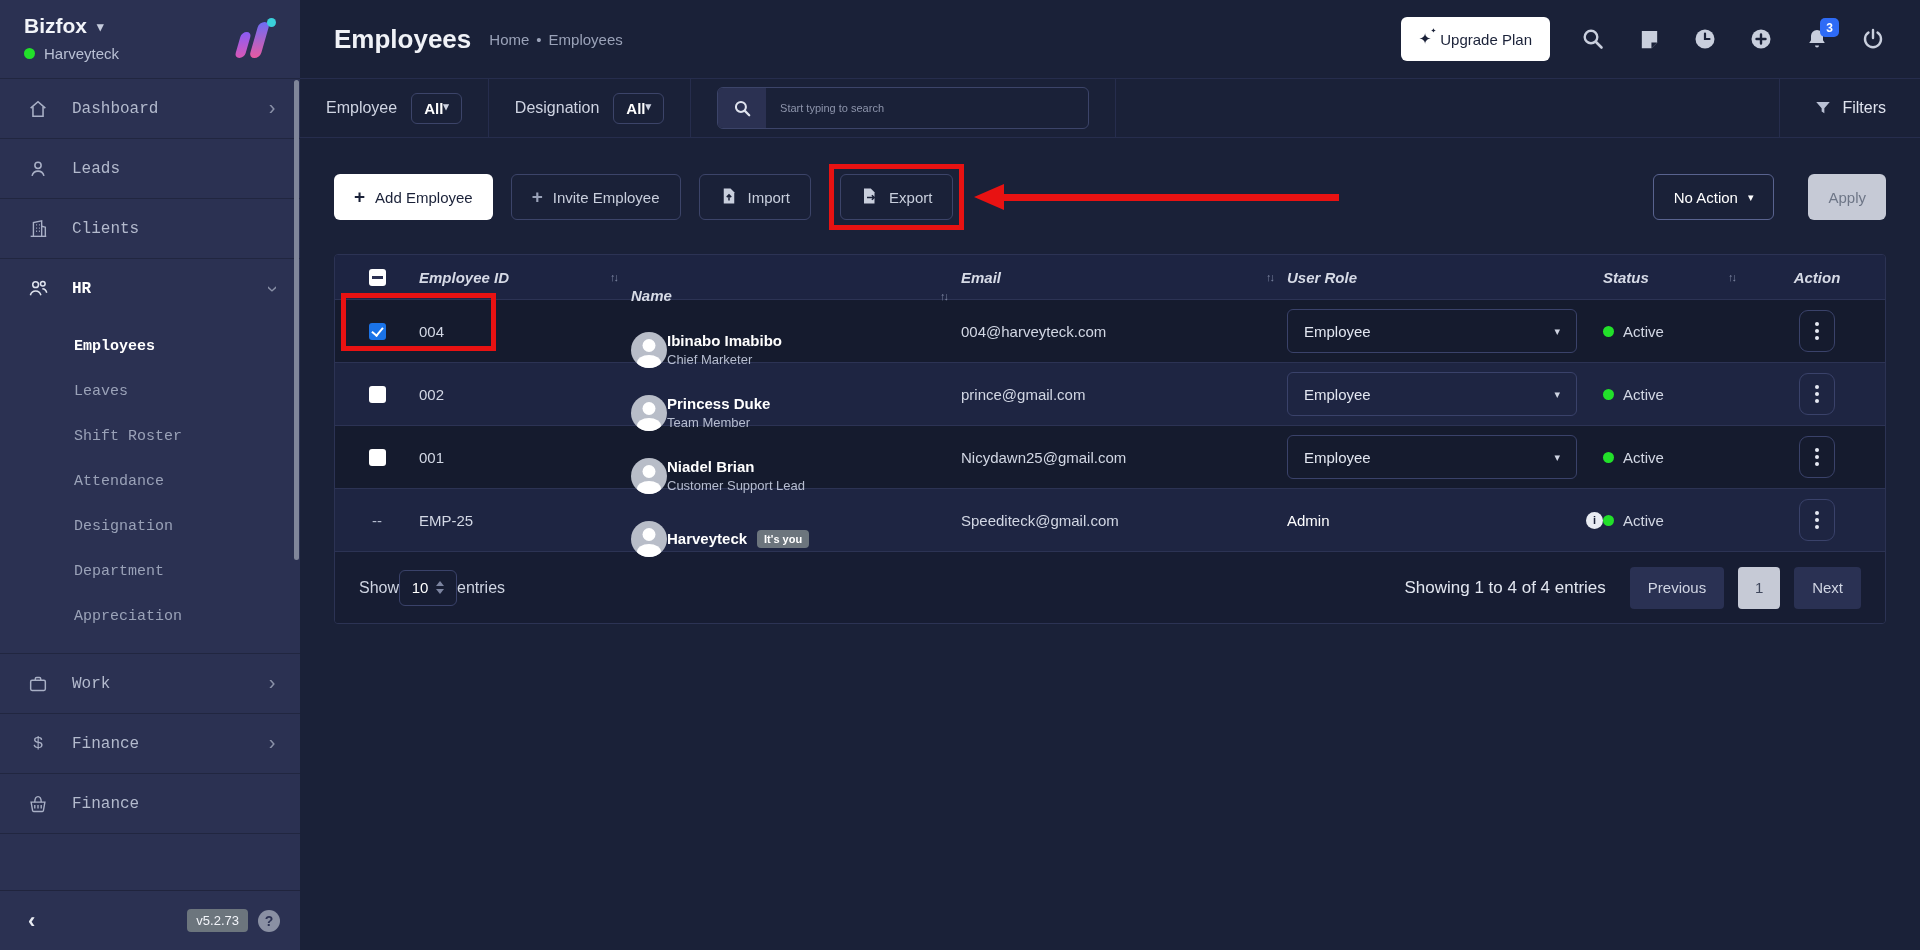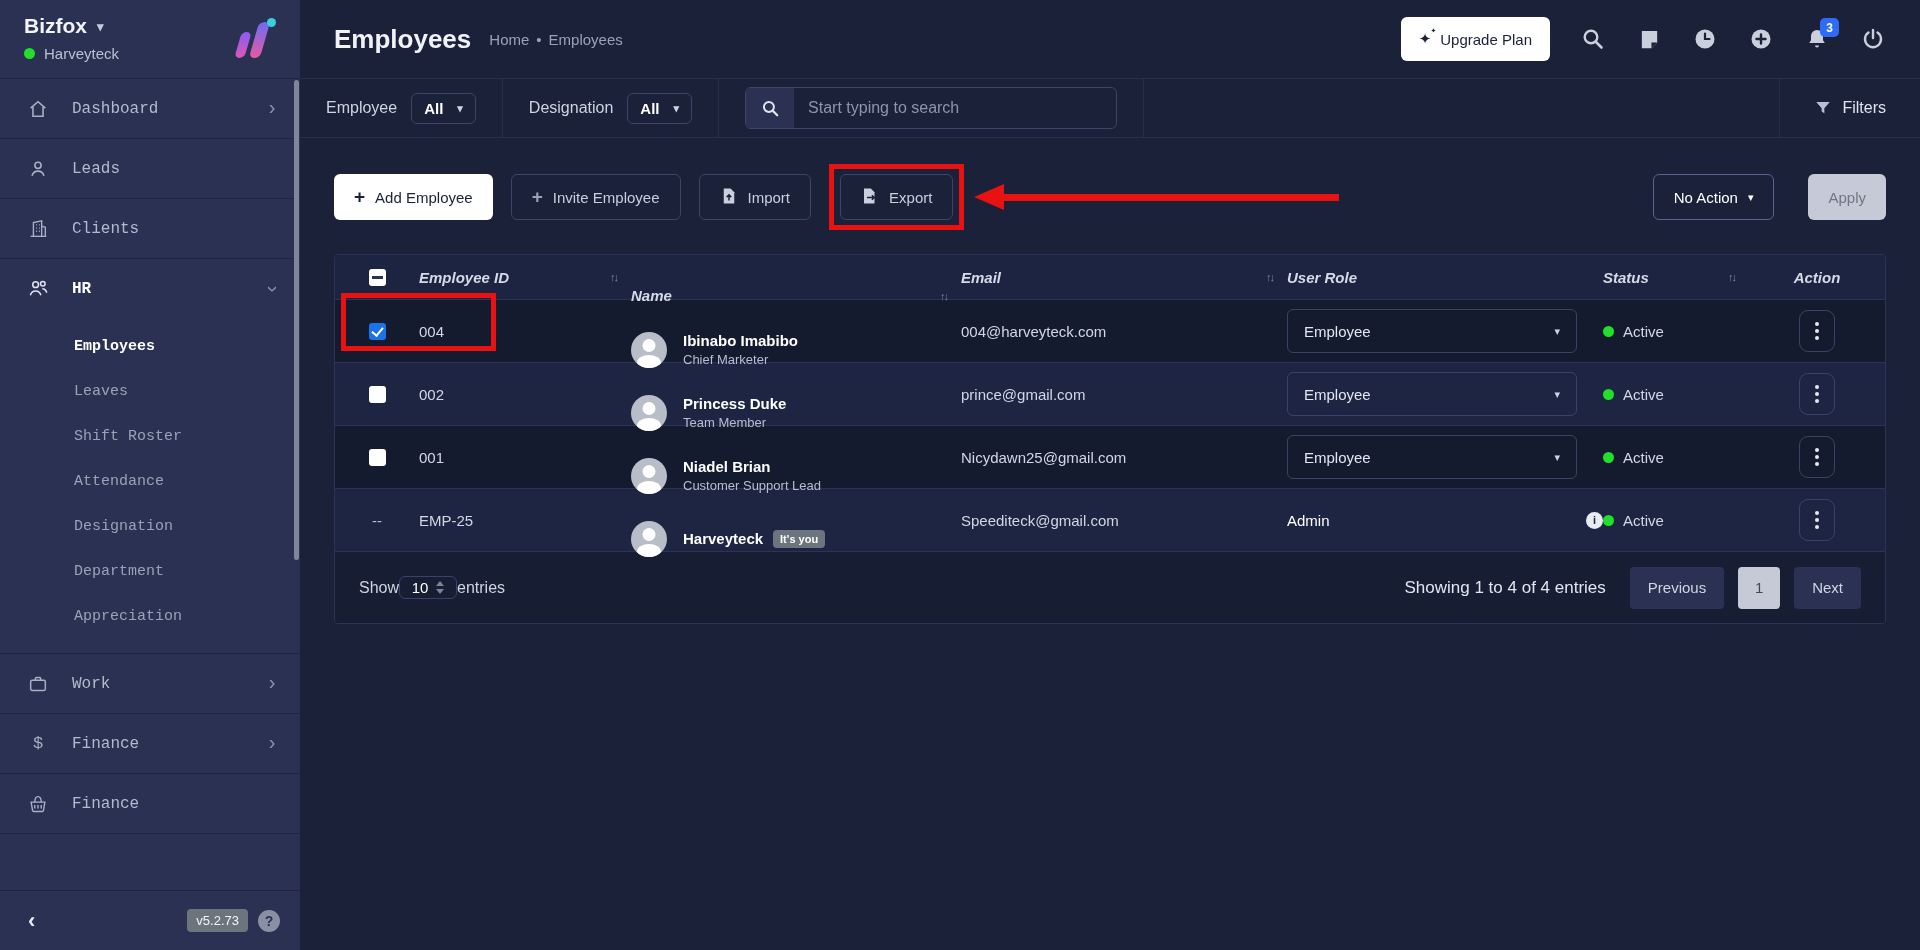--- a/index.html
+++ b/index.html
@@ -46,26 +46,26 @@
   .upgrade-btn { background:#ffffff; color:#1a2138; font-size:15px; height:44px; padding:0 18px; border:none; border-radius:6px; display:flex; align-items:center; gap:9px; cursor:pointer; font-family:inherit; }
   .sparkle { font-size:15px; position:relative; }
   .sparkle::after { content:"✦"; position:absolute; font-size:7px; top:-3px; right:-5px; }
   .top-icon { width:26px; height:26px; position:relative; cursor:pointer; display:flex; align-items:center; justify-content:center; }
   .bell-badge { position:absolute; top:-8px; right:-9px; background:#2e6bf6; color:#fff; font-size:12px; font-weight:bold; min-width:19px; height:19px; border-radius:5px; display:flex; align-items:center; justify-content:center; padding:0 3px; }
 
   
   .filterbar { height:60px; border-top:1px solid #262d4d; border-bottom:1px solid #262d4d; display:flex; align-items:stretch; }
   .fsec { display:flex; align-items:center; gap:14px; padding:0 26px; border-right:1px solid #262d4d; }
   .flabel { font-size:16px; color:#cfd4e2; }
-  .fval-btn { border:1px solid #3c4469; background:transparent; color:#ffffff; font-weight:bold; font-size:15px; border-radius:6px; padding:6px 12px; display:flex; align-items:center; gap:14px; cursor:pointer; font-family:inherit; }
+  .fval-btn { border:1px solid #3c4469; background:transparent; color:#ffffff; font-weight:bold; font-size:15px; border-radius:6px; padding:6px 12px; display:flex; align-items:flex-start; gap:0; cursor:pointer; font-family:inherit; }
   .fval-btn .caret { font-size:11px; color:#cfd4e2; }
   .search-sec { display:flex; align-items:center; padding:0 26px; border-right:1px solid #262d4d; }
   .search-box { display:flex; width:372px; height:42px; border:1px solid #3c4469; border-radius:6px; overflow:hidden; }
   .search-ic-seg { width:48px; background:#2b3152; display:flex; align-items:center; justify-content:center; }
-  .search-box input { flex:1; background:transparent; border:none; outline:none; color:#e6e9f2; font-size:16px; padding:0 14px; font-family:inherit; }
+  .search-box input { flex:1; background:transparent; border:none; outline:none; color:#e6e9f2; font-size:11px; padding:0 14px; font-family:inherit; }
   .search-box input::placeholder { color:#8d94ab; }
   .filters-right { margin-left:auto; display:flex; align-items:center; gap:10px; padding:0 34px; border-left:1px solid #262d4d; cursor:pointer; }
   .filters-label { font-size:16px; color:#dfe3ee; }
 
   
   .toolbar { display:flex; align-items:center; padding:26px 34px 24px 34px; }
   .btn { height:46px; border-radius:6px; font-size:15px; display:flex; align-items:center; gap:10px; padding:0 20px; cursor:pointer; border:none; font-family:inherit; }
   .btn-white { background:#ffffff; color:#1a2138; }
   .btn-ghost { background:transparent; border:1px solid #3c4469; color:#c9cfdd; }
   .btn + .btn, .btn + .red-wrap { margin-left:18px; }
@@ -78,21 +78,21 @@
   .toolbar-right { margin-left:auto; display:flex; align-items:center; gap:16px; }
   .btn-noaction { background:transparent; border:1px solid #59638f; color:#ffffff; }
   .btn-apply { background:#c6cad6; color:#6e7687; }
 
   
   .card { position:relative; margin:0 34px; border:1px solid #2c3354; border-radius:4px; overflow:hidden; }
   .trow { display:flex; align-items:center; }
   .thead { height:44px; background:#1d2442; font-size:15px; font-weight:bold; color:#d6dae6;font-style:italic; }
   .c-check { width:84px; display:flex; justify-content:center; flex-shrink:0; }
   .c-id { width:212px; flex-shrink:0; display:flex; align-items:center; }
-  .c-name { width:330px; flex-shrink:0; display:flex; align-items:center; gap:16px;margin-top:37px; }
+  .c-name { width:330px; flex-shrink:0; display:flex; align-items:center; gap:0;margin-top:37px; }
   .c-email { width:326px; flex-shrink:0; }
   .c-role { width:316px; flex-shrink:0; }
   .c-status { width:146px; flex-shrink:0; display:flex; align-items:center; gap:9px; }
   .c-action { flex:1; display:flex; align-items:center; justify-content:center; }
   .sort-glyph { font-size:11px; color:#7c84a0; letter-spacing:-2px; margin-left:auto; margin-right:14px; }
   .hcell-label { }
   .tbody-row { height:63px; border-top:1px solid #2c3354; font-size:15px; color:#d2d7e4; }
   .row-dark { background:#151b2e; }
   .row-light { background:#1e2542; }
   .cb { width:17px; height:17px; border-radius:3px; background:#ffffff; cursor:pointer; position:relative; }
@@ -112,21 +112,21 @@
   .info-ic { width:17px; height:17px; border-radius:50%; background:#e9ecf3; color:#1a2138; font-size:11px; font-weight:bold; font-style:normal; display:flex; align-items:center; justify-content:center; }
   .kebab { width:36px; height:42px; border:1px solid #3a426a; border-radius:9px; display:flex; flex-direction:column; align-items:center; justify-content:center; gap:3px; cursor:pointer; background:transparent; }
   .kebab i { width:4px; height:4px; border-radius:50%; background:#e6e9f2; }
   .dash-check { color:#b6bdd0; }
 
   .red-row-box { position:absolute; left:6px; top:38px; width:155px; height:58px; border:5px solid #e81212; z-index:5; pointer-events:none; }
 
   
   .pager { height:72px; display:flex; align-items:center; padding:0 24px; border-top:1px solid #2c3354; background:#171d33; font-size:16px; }
   .show-group { display:flex; align-items:center; gap:0; }
-  .size-select { width:58px; height:23px; border:1px solid #3a426a; border-radius:6px; display:flex; align-items:center; justify-content:center; gap:8px; color:#fff; font-size:15px; cursor:pointer; }
+  .size-select { width:58px; height:36px; border:1px solid #3a426a; border-radius:6px; display:flex; align-items:center; justify-content:center; gap:8px; color:#fff; font-size:15px; cursor:pointer; }
   .steppers { display:flex; flex-direction:column; gap:3px; }
   .steppers span { width:0; height:0; border-left:4px solid transparent; border-right:4px solid transparent; }
   .step-up { border-bottom:5px solid #7c84a0; }
   .step-down { border-top:5px solid #7c84a0; }
   .pager-right { margin-left:auto; display:flex; align-items:center; gap:14px; }
   .pg-summary { color:#e2e6f0; font-size:17px; margin-right:10px; }
   .pg-btn { height:42px; border-radius:4px; border:none; font-size:15px; font-family:inherit; cursor:pointer; }
   .pg-prev, .pg-next { background:#2a3153; color:#d0d5e3; padding:0 18px; }
   .pg-num { background:#c6cad6; color:#3f475c; width:42px; }
 </style>

